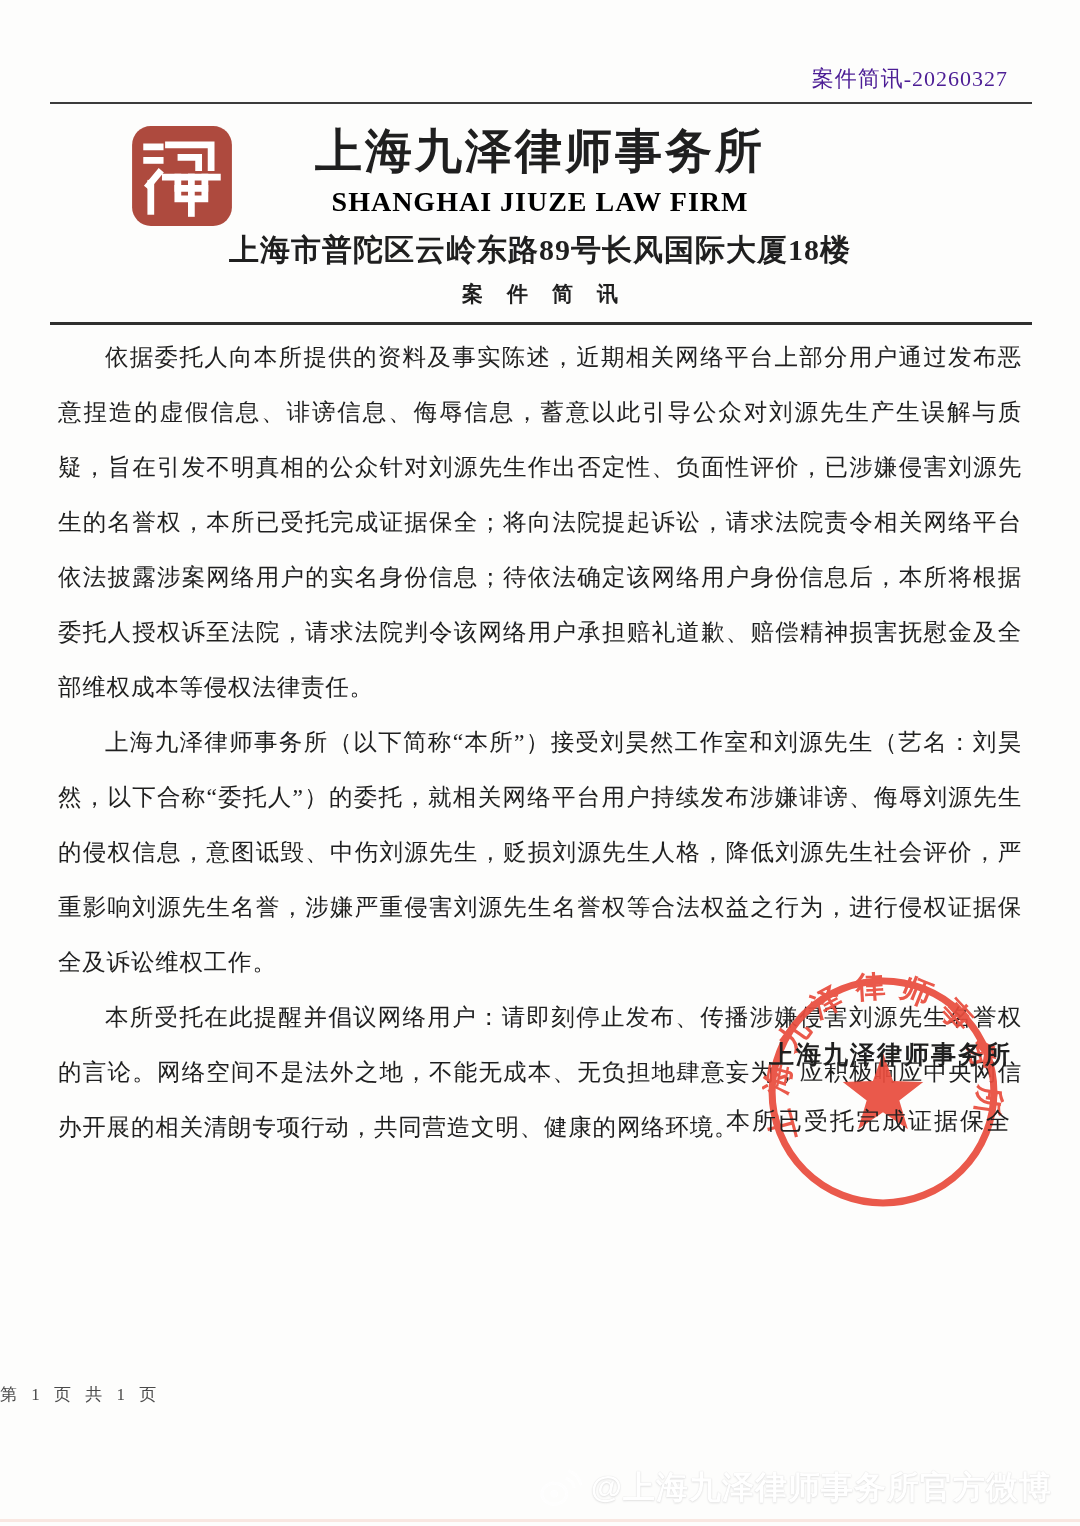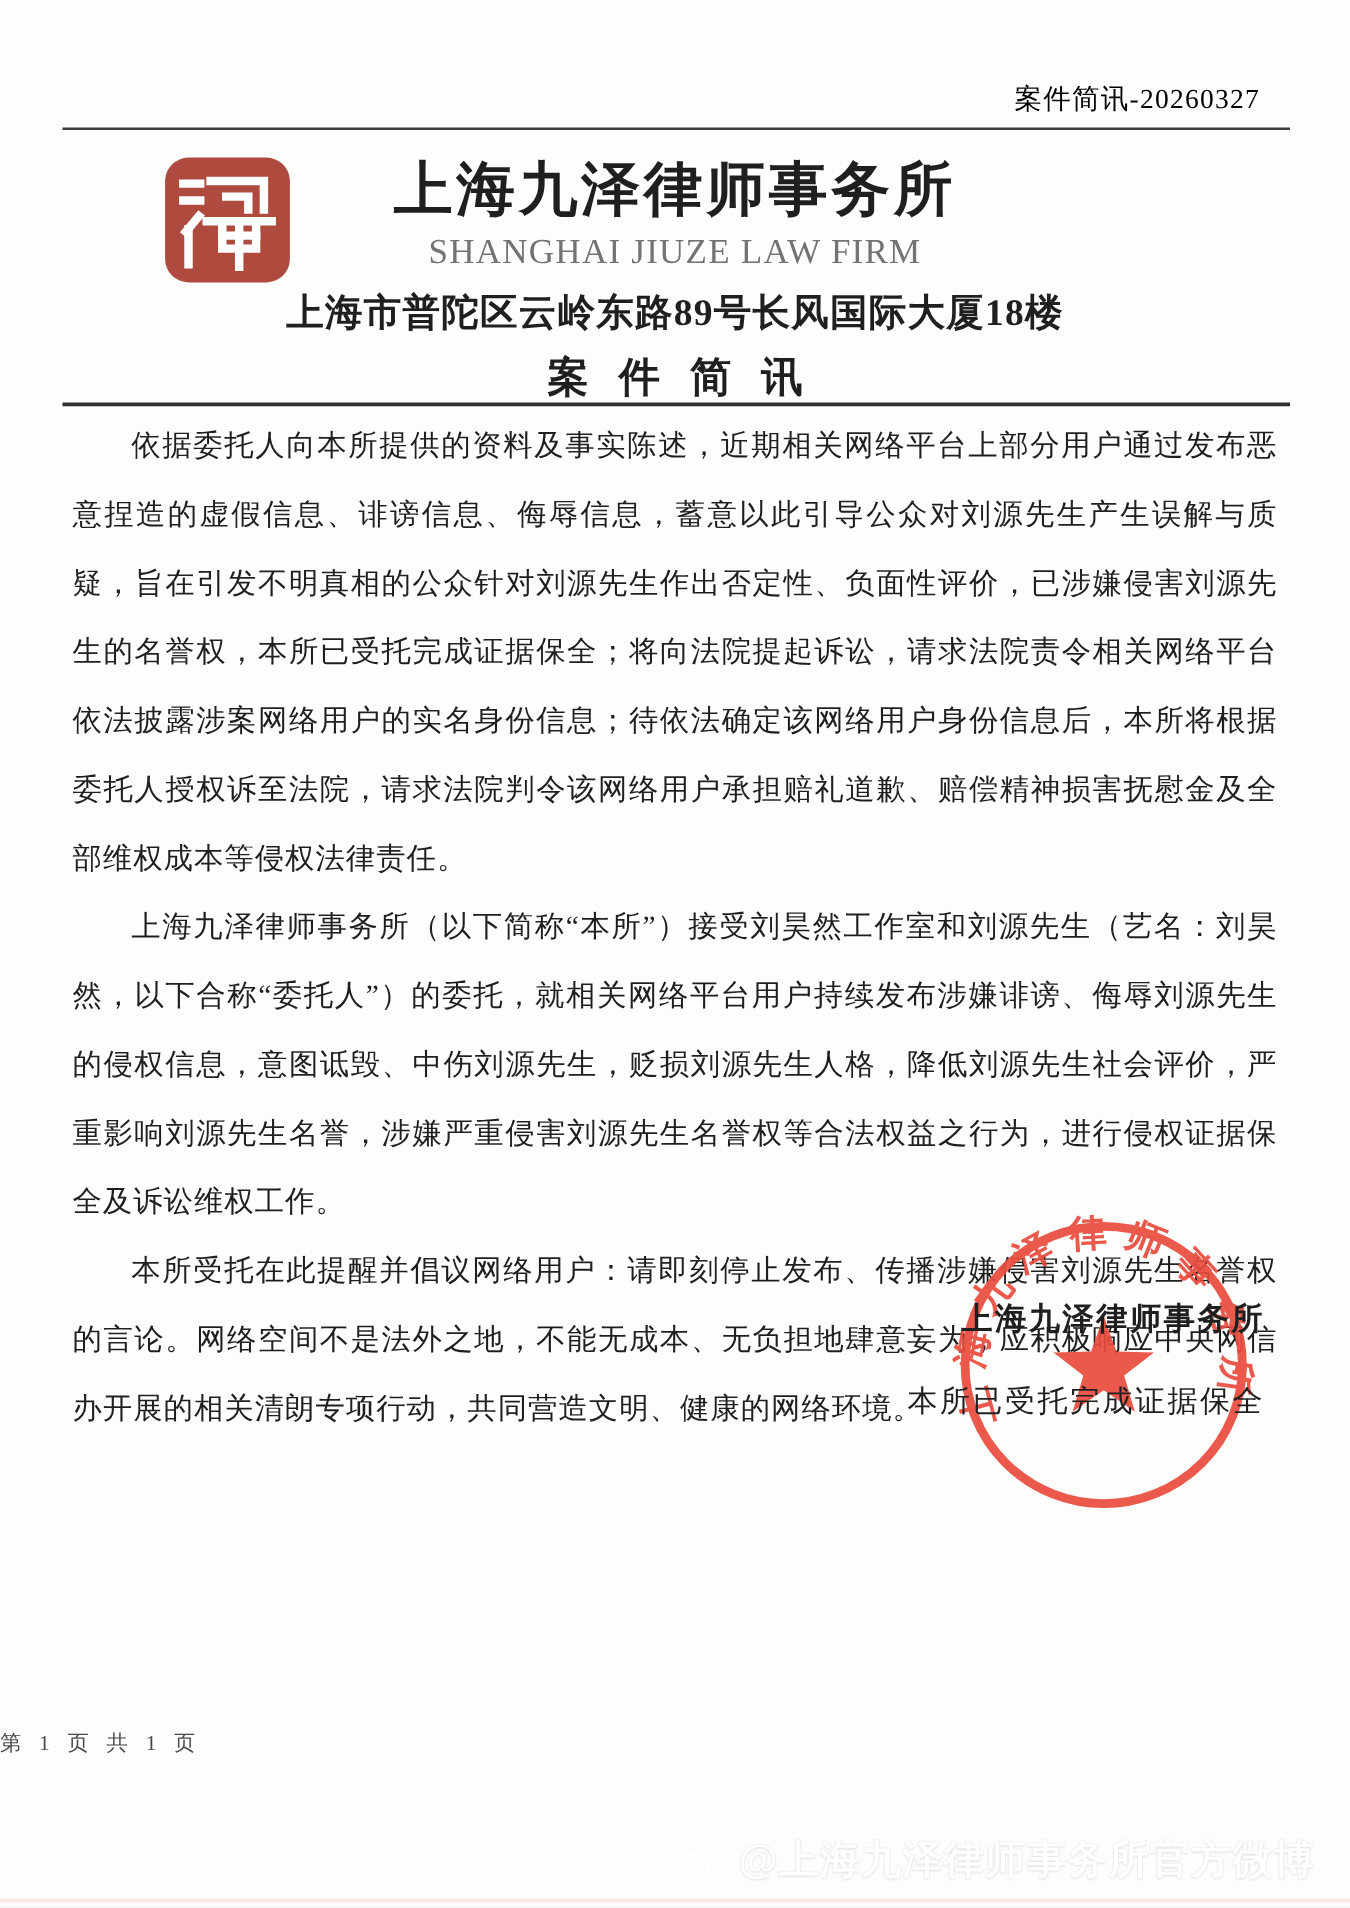--- a/index.html
+++ b/index.html
@@ -7,45 +7,45 @@
     position:relative;
     width:1080px;height:1526px;
     margin:0 auto;
     background:#fdfdfc;
     overflow:hidden;
     font-family:"Liberation Serif","DejaVu Serif",serif;
     color:#1f1f1f;
   }
   .ref{
     position:absolute;top:64px;right:72px;
-    font-size:22px;letter-spacing:1px;color:#000000;
+    font-size:22px;letter-spacing:1px;color:#4c1d95;
   }
   .rule-top{
     position:absolute;top:102px;left:50px;right:48px;height:2px;
     background:#3c3c3c;
   }
   .logo{
     position:absolute;top:124px;left:130px;width:104px;height:104px;
   }
   .firm-cn{
     position:absolute;top:120px;left:0;width:100%;
     text-align:center;font-size:47px;font-weight:700;letter-spacing:3px;
   }
   .firm-en{
     position:absolute;top:186px;left:0;width:100%;
-    text-align:center;font-size:28px;font-weight:400;letter-spacing:1px;
-    color:#737373;
+    text-align:center;font-size:28px;font-weight:700;letter-spacing:1px;
+    color:#000000;
   }
   .addr{
     position:absolute;top:230px;left:0;width:100%;
     text-align:center;font-size:30px;font-weight:700;letter-spacing:1px;
   }
   .doc-title{
     position:absolute;top:280px;left:0;width:100%;
-    text-align:center;font-size:33px;font-weight:700;
+    text-align:center;font-size:21px;font-weight:700;
     letter-spacing:24px;text-indent:24px;
   }
   .rule-title{
     position:absolute;top:322px;left:50px;right:48px;height:3px;
     background:#2f2f2f;
   }
   .body{
     position:absolute;top:330px;left:58px;right:58px;
     font-size:23.5px;line-height:55px;
     text-align:justify;letter-spacing:0.8px;

